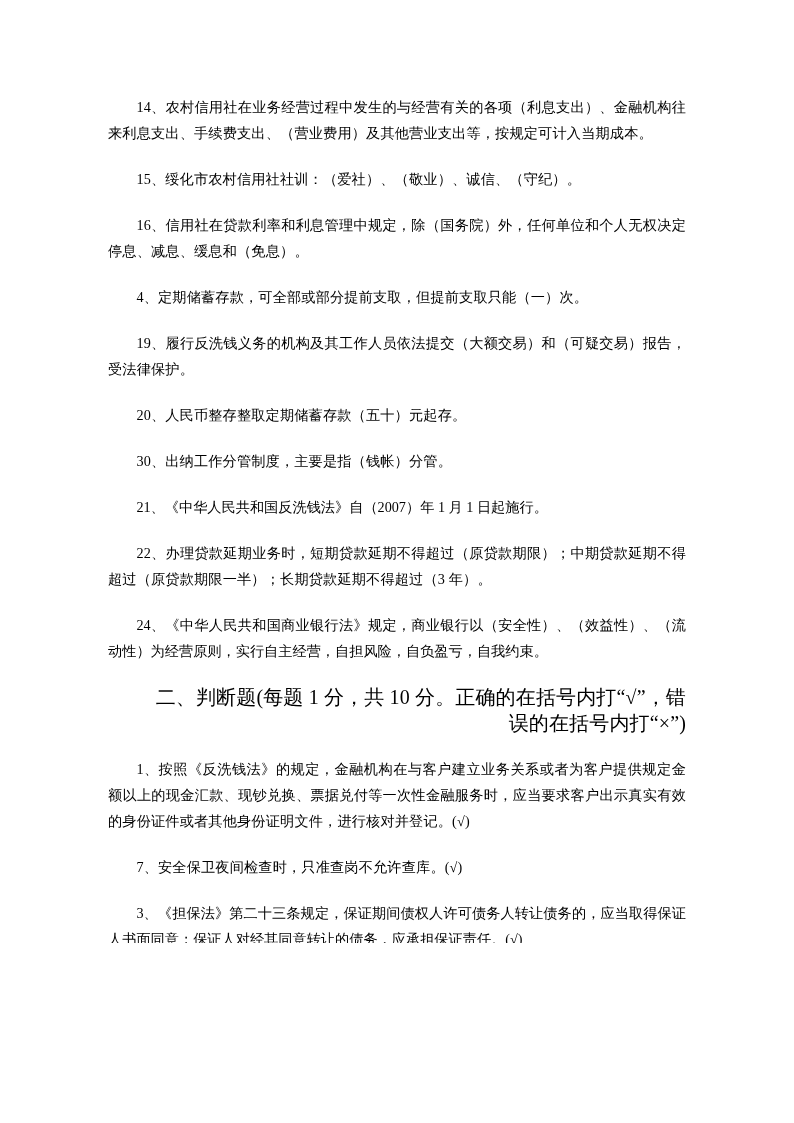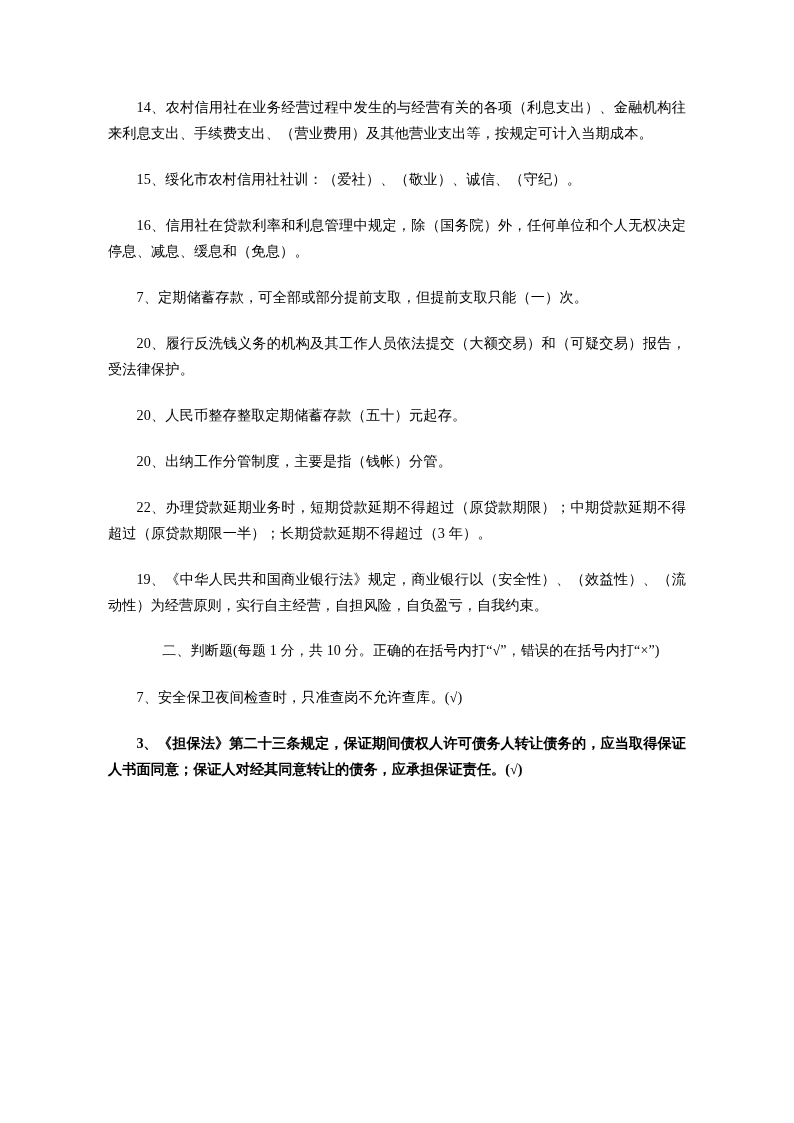--- a/index.html
+++ b/index.html
@@ -32,51 +32,52 @@
     font-size: 14.2px;
     line-height: 26px;
     text-indent: 2em;
     text-align: justify;
     text-justify: inter-ideograph;
     word-break: break-all;
     letter-spacing: 0.15px;
   }
   .para:last-child {
     margin-bottom: 0;
-    font-weight: bold;
   }
   
   .para.tight {
     letter-spacing: 0;
   }
   .section-head {
     margin: 0 0 20px 0;
-    font-size: 14px;
+    font-size: 20px;
     line-height: 26px;
     text-indent: 2em;
-    text-align: center;
+    text-align: right;
     word-break: break-all;
     letter-spacing: 0.15px;
   }
 </style>
 </head>
 <body>
 
 <div class="page">
   <div class="content">
 
     <p class="para">14、农村信用社在业务经营过程中发生的与经营有关的各项（利息支出）、金融机构往来利息支出、手续费支出、（营业费用）及其他营业支出等，按规定可计入当期成本。</p>
     <p class="para">15、绥化市农村信用社社训：（爱社）、（敬业）、诚信、（守纪）。</p>
     <p class="para">16、信用社在贷款利率和利息管理中规定，除（国务院）外，任何单位和个人无权决定停息、减息、缓息和（免息）。</p>
-    <p class="para">7、定期储蓄存款，可全部或部分提前支取，但提前支取只能（一）次。</p>
-    <p class="para">20、履行反洗钱义务的机构及其工作人员依法提交（大额交易）和（可疑交易）报告，受法律保护。</p>
+    <p class="para">4、定期储蓄存款，可全部或部分提前支取，但提前支取只能（一）次。</p>
+    <p class="para">19、履行反洗钱义务的机构及其工作人员依法提交（大额交易）和（可疑交易）报告，受法律保护。</p>
     <p class="para">20、人民币整存整取定期储蓄存款（五十）元起存。</p>
-    <p class="para">20、出纳工作分管制度，主要是指（钱帐）分管。</p>
+    <p class="para">30、出纳工作分管制度，主要是指（钱帐）分管。</p>
+    <p class="para tight">21、《中华人民共和国反洗钱法》自（2007）年 1 月 1 日起施行。</p>
     <p class="para">22、办理贷款延期业务时，短期贷款延期不得超过（原贷款期限）；中期贷款延期不得超过（原贷款期限一半）；长期贷款延期不得超过（3 年）。</p>
-    <p class="para tight">19、《中华人民共和国商业银行法》规定，商业银行以（安全性）、（效益性）、（流动性）为经营原则，实行自主经营，自担风险，自负盈亏，自我约束。</p>
+    <p class="para tight">24、《中华人民共和国商业银行法》规定，商业银行以（安全性）、（效益性）、（流动性）为经营原则，实行自主经营，自担风险，自负盈亏，自我约束。</p>
 
     <p class="section-head">二、判断题(每题 1 分，共 10 分。正确的在括号内打“√”，错误的在括号内打“×”)</p>
 
+    <p class="para">1、按照《反洗钱法》的规定，金融机构在与客户建立业务关系或者为客户提供规定金额以上的现金汇款、现钞兑换、票据兑付等一次性金融服务时，应当要求客户出示真实有效的身份证件或者其他身份证明文件，进行核对并登记。(√)</p>
     <p class="para">7、安全保卫夜间检查时，只准查岗不允许查库。(√)</p>
     <p class="para tight">3、《担保法》第二十三条规定，保证期间债权人许可债务人转让债务的，应当取得保证人书面同意；保证人对经其同意转让的债务，应承担保证责任。(√)</p>
 
   </div>
 </div>
 
 </body></html>

